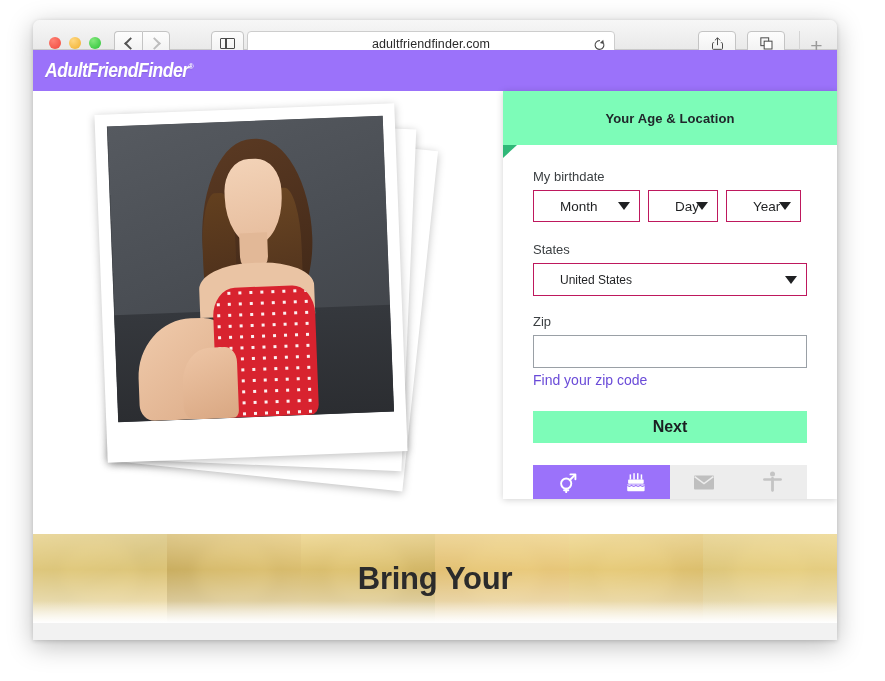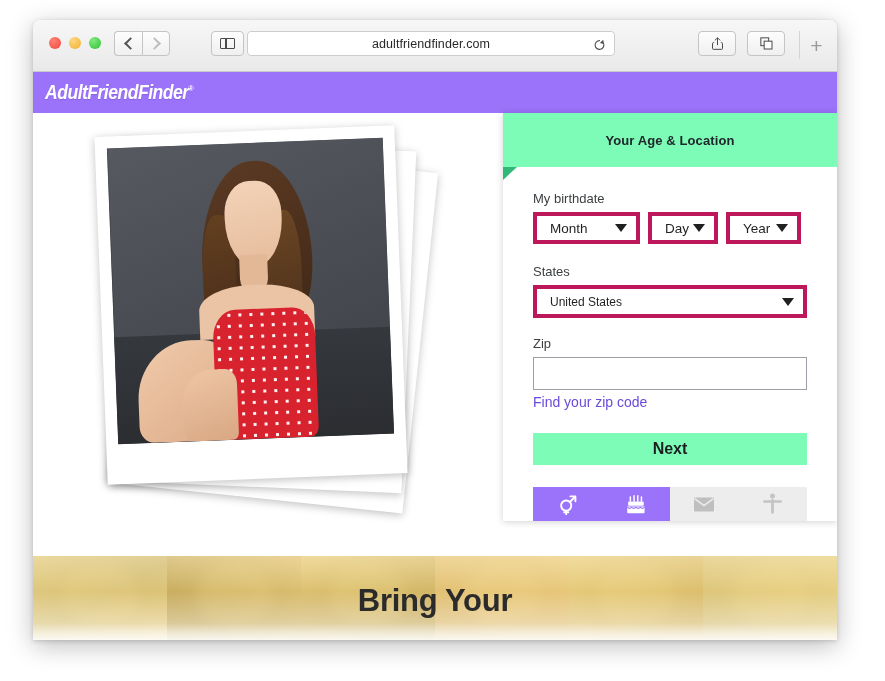--- a/index.html
+++ b/index.html
@@ -28,21 +28,21 @@
     width: 804px;
     height: 620px;
     background: #f2f2f2;
     border-radius: 7px 7px 0 0;
     box-shadow: 0 6px 26px rgba(0,0,0,0.26), 0 1px 4px rgba(0,0,0,0.16);
     overflow: hidden;
   }
 
   .titlebar {
     position: relative;
-    height: 52px;
+    height: 30px;
     background: linear-gradient(to bottom, #f7f7f7 0%, #e9e9e9 100%);
     border-bottom: 1px solid #c9c9c9;
     box-sizing: border-box;
     text-decoration: underline;
   }
 
   .traffic-lights {
     position: absolute;
     left: 16px;
     top: 17px;
@@ -358,25 +358,25 @@
   }
 
   .dob-row {
     display: flex;
     gap: 8px;
     margin-bottom: 20px;
   }
   .select {
     position: relative;
     height: 32px;
-    border: 4px solid #be185d;
+    border: 1px solid #be185d;
     background: #fff;
     display: flex;
     align-items: center;
-    padding-left: 13px;
+    padding-left: 26px;
     box-sizing: border-box;
     font-size: 13.5px;
     color: #1f2022;
   }
   .select.month { flex: 0 0 107px; }
   .select.day   { flex: 0 0 70px; }
   .select.year  { flex: 0 0 75px; text-align: right; }
   .select.country { width: 100%; height: 33px; font-size: 12px; }
   .caret {
     position: absolute;

